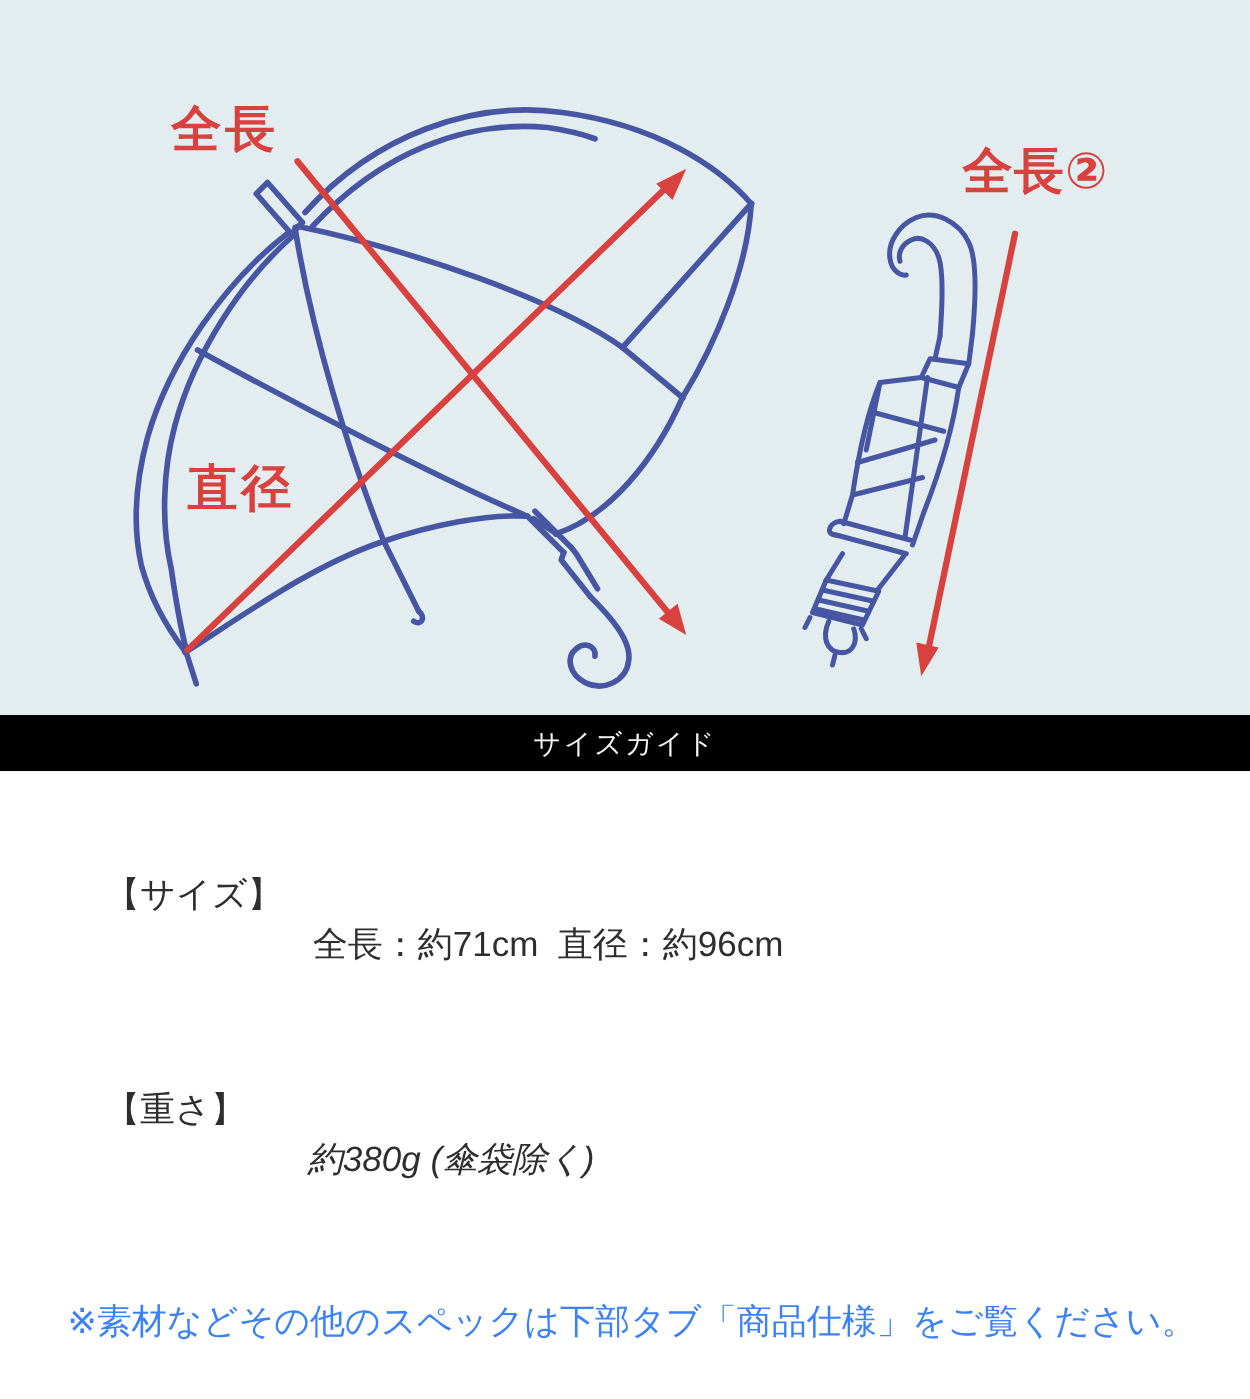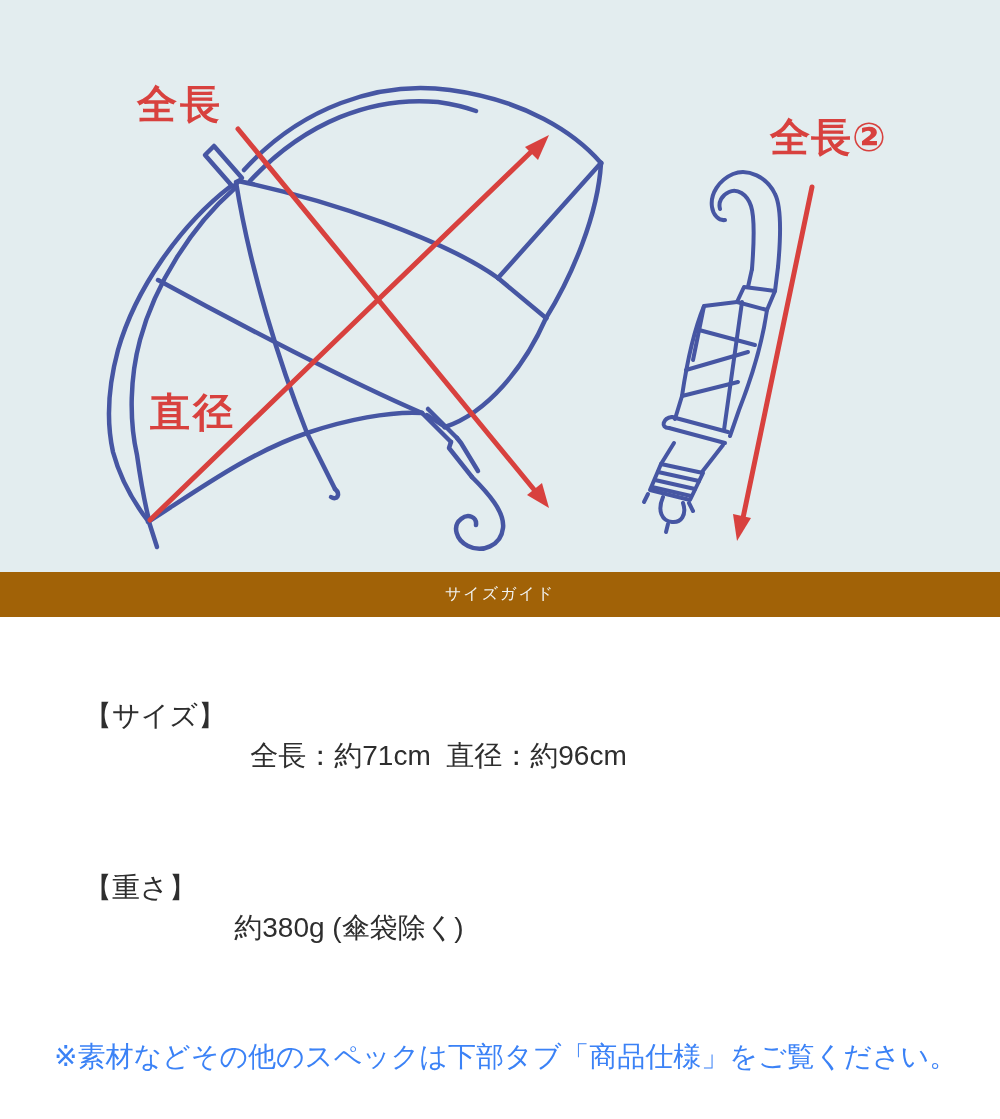--- a/index.html
+++ b/index.html
@@ -21,42 +21,42 @@
   .dim-label{
     position:absolute;
     color:#d8413e;
     font-size:40px;
     font-weight:700;
     letter-spacing:3px;
     line-height:1;
     white-space:nowrap;
   }
   .label-zencho{left:137px;top:84px;}
-  .label-chokkei{left:150px;top:392px;}
+  .label-chokkei{left:150px;top:375px;font-family:Liberation Mono, monospace;}
   .label-zencho2{left:770px;top:117px;letter-spacing:1px;}
 
   
   .size-guide-bar{
     position:absolute;left:0;top:572px;width:1000px;height:45px;
-    background:#a16207;
+    background:#000000;
     color:#f2f4f4;
-    font-size:16px;
+    font-size:22px;
     letter-spacing:2px;
     display:flex;align-items:center;justify-content:center;
   }
 
   
   .specs{position:absolute;left:0;top:617px;width:1000px;height:502px;background:#ffffff;color:#2e2e2e;}
   .spec-row{position:absolute;left:0;width:1000px;font-size:28px;line-height:40px;}
   .spec-row .spec-head{position:absolute;left:64px;top:0;white-space:pre;margin-left:20px;}
   .spec-row .spec-body{position:absolute;top:0;white-space:pre;}
   .row-size{top:79px;}
   .row-size .spec-body{left:188px;}
   .row-weight{top:251px;}
-  .row-weight .spec-body{left:172px;}
+  .row-weight .spec-body{left:184px;font-style:italic;}
   .spec-line{white-space:pre;}
   .spec-note{
     position:absolute;left:54px;top:420px;
     font-size:28px;line-height:40px;
     color:#3b82f6;
     white-space:pre;
   }
 </style>
 </head>
 <body>

